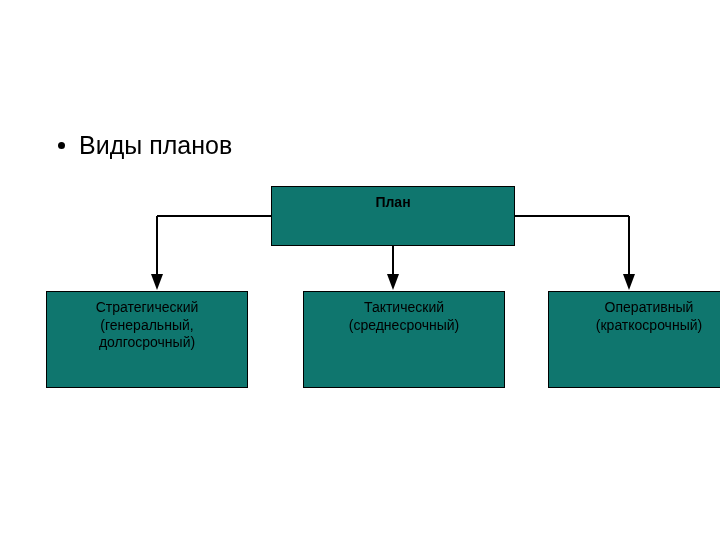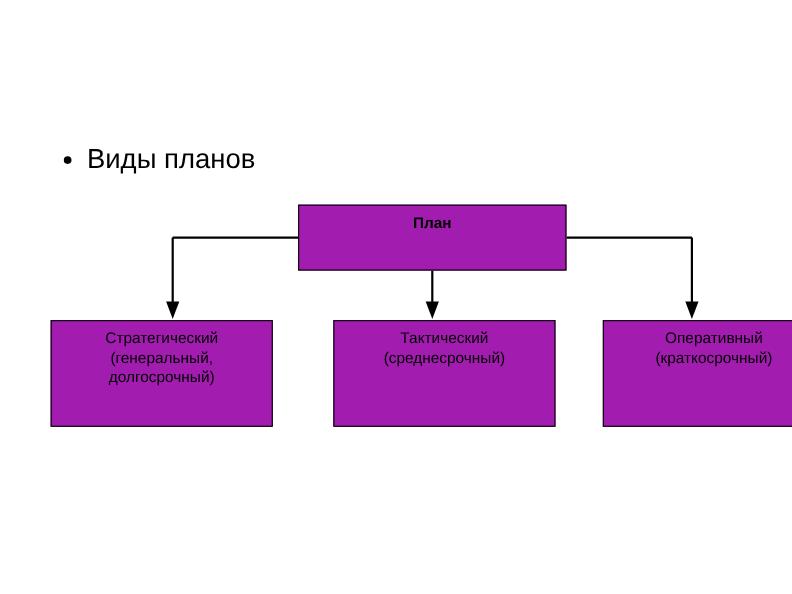--- a/index.html
+++ b/index.html
@@ -42,21 +42,21 @@
     font-size: 25px;
     line-height: 1;
     color: #000000;
     font-family: "Liberation Sans", sans-serif;
   }
 
   
   .node {
     position: absolute;
     border: 1px solid #000000;
-    background: #a21caf;
+    background: #0f766e;
     box-sizing: border-box;
     display: flex;
     align-items: flex-start;
     justify-content: center;
     text-align: center;
     font-size: 14px;
     line-height: 1.25;
     color: #000000;
   }
   .node .label {

